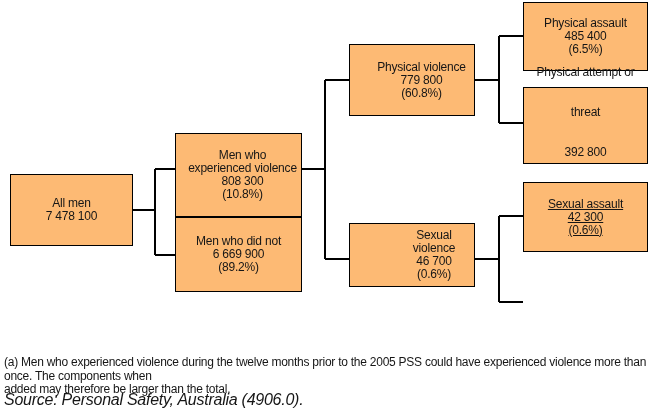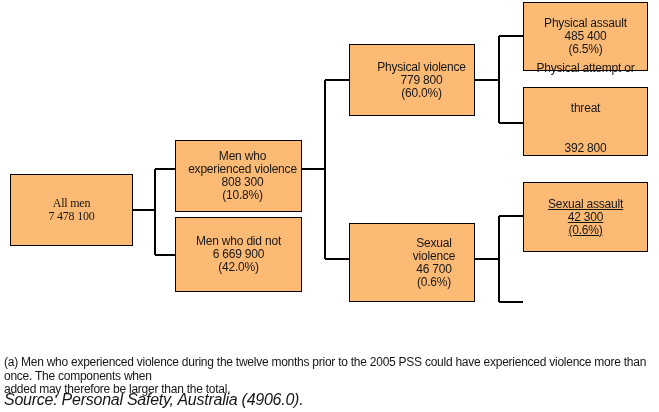--- a/index.html
+++ b/index.html
@@ -38,27 +38,27 @@
     display: flex;
     flex-direction: column;
     align-items: center;
     justify-content: center;
     text-align: center;
     font-size: 12px;
     line-height: 13px;
     letter-spacing: -0.2px;
   }
   .node > div { min-height: 0; }
-  .n-allmen   { left: 10px;  top: 174px; width: 123px; height: 72px; font-family: Liberation Serif, serif; }
-  .n-exp      { left: 175px; top: 140px; width: 127px; height: 72px; padding-left: 8px; }
+  .n-allmen   { left: 10px;  top: 174px; width: 123px; height: 72px; }
+  .n-exp      { left: 175px; top: 133px; width: 127px; height: 84px; padding-left: 8px; }
   .n-notexp   { left: 175px; top: 217px; width: 127px; height: 75px; }
   .n-phys     { left: 349px; top: 44px;  width: 126px; height: 72px; padding-left: 19px; }
-  .n-sex      { left: 349px; top: 223px; width: 126px; height: 79px; padding-left: 44px; }
+  .n-sex      { left: 349px; top: 223px; width: 126px; height: 64px; padding-left: 44px; }
   .n-passault { left: 523px; top: 2px;   width: 125px; height: 69px; }
-  .n-pthreat  { left: 523px; top: 87px;  width: 125px; height: 69px; gap: 40px; }
+  .n-pthreat  { left: 523px; top: 87px;  width: 125px; height: 77px; gap: 40px; }
   .n-sassault { left: 523px; top: 182px; width: 125px; height: 70px; text-decoration: underline; }
   .n-sthreat  { left: 523px; top: 266px; width: 125px; height: 72px; }
   .footnote {
     position: absolute;
     left: 4px;
     top: 356px;
     width: 652px;
     font-size: 12px;
     line-height: 13.5px;
     letter-spacing: -0.25px;
@@ -93,27 +93,27 @@
   <div class="node n-exp">
     <div>Men who</div>
     <div>experienced violence</div>
     <div>808 300</div>
     <div>(10.8%)</div>
   </div>
 
   <div class="node n-notexp">
     <div>Men who did not</div>
     <div>6 669 900</div>
-    <div>(42.0%)</div>
+    <div>(89.2%)</div>
   </div>
 
   <div class="node n-phys">
     <div>Physical violence</div>
     <div>779 800</div>
-    <div>(60.0%)</div>
+    <div>(60.8%)</div>
   </div>
 
   <div class="node n-sex">
     <div>Sexual violence</div>
     <div>46 700</div>
     <div>(0.6%)</div>
   </div>
 
   <div class="node n-passault">
     <div>Physical assault</div>

